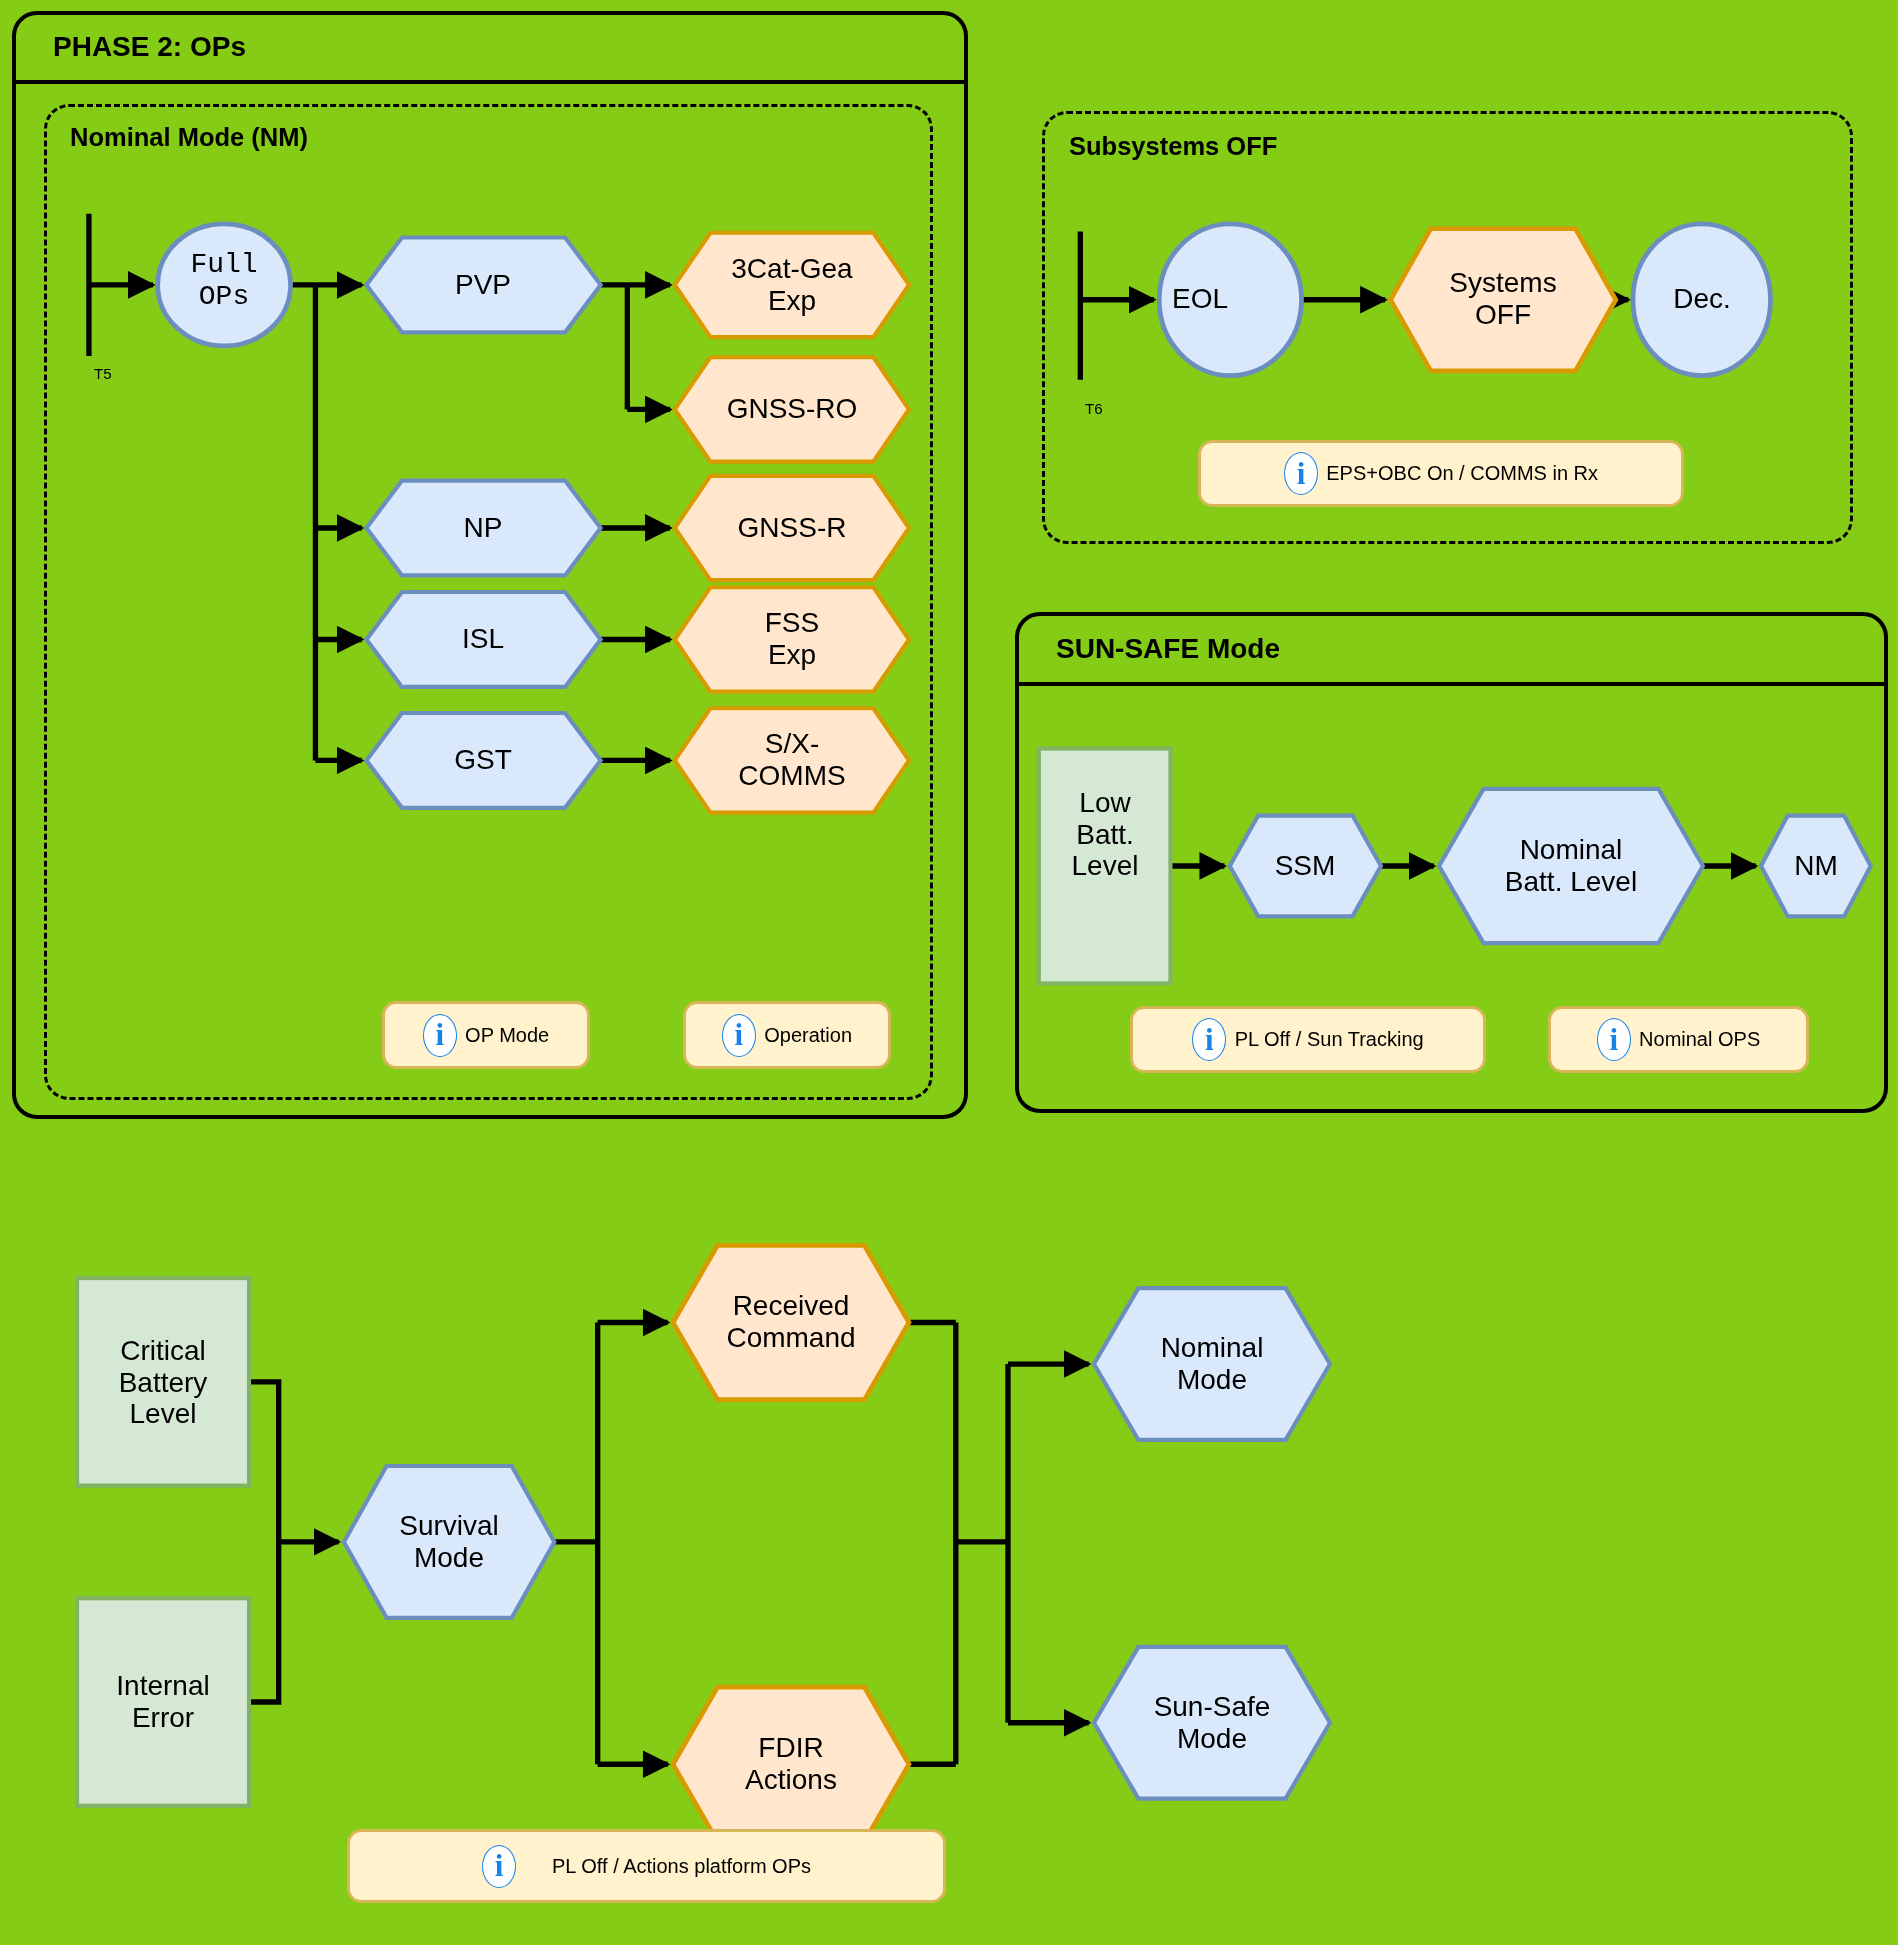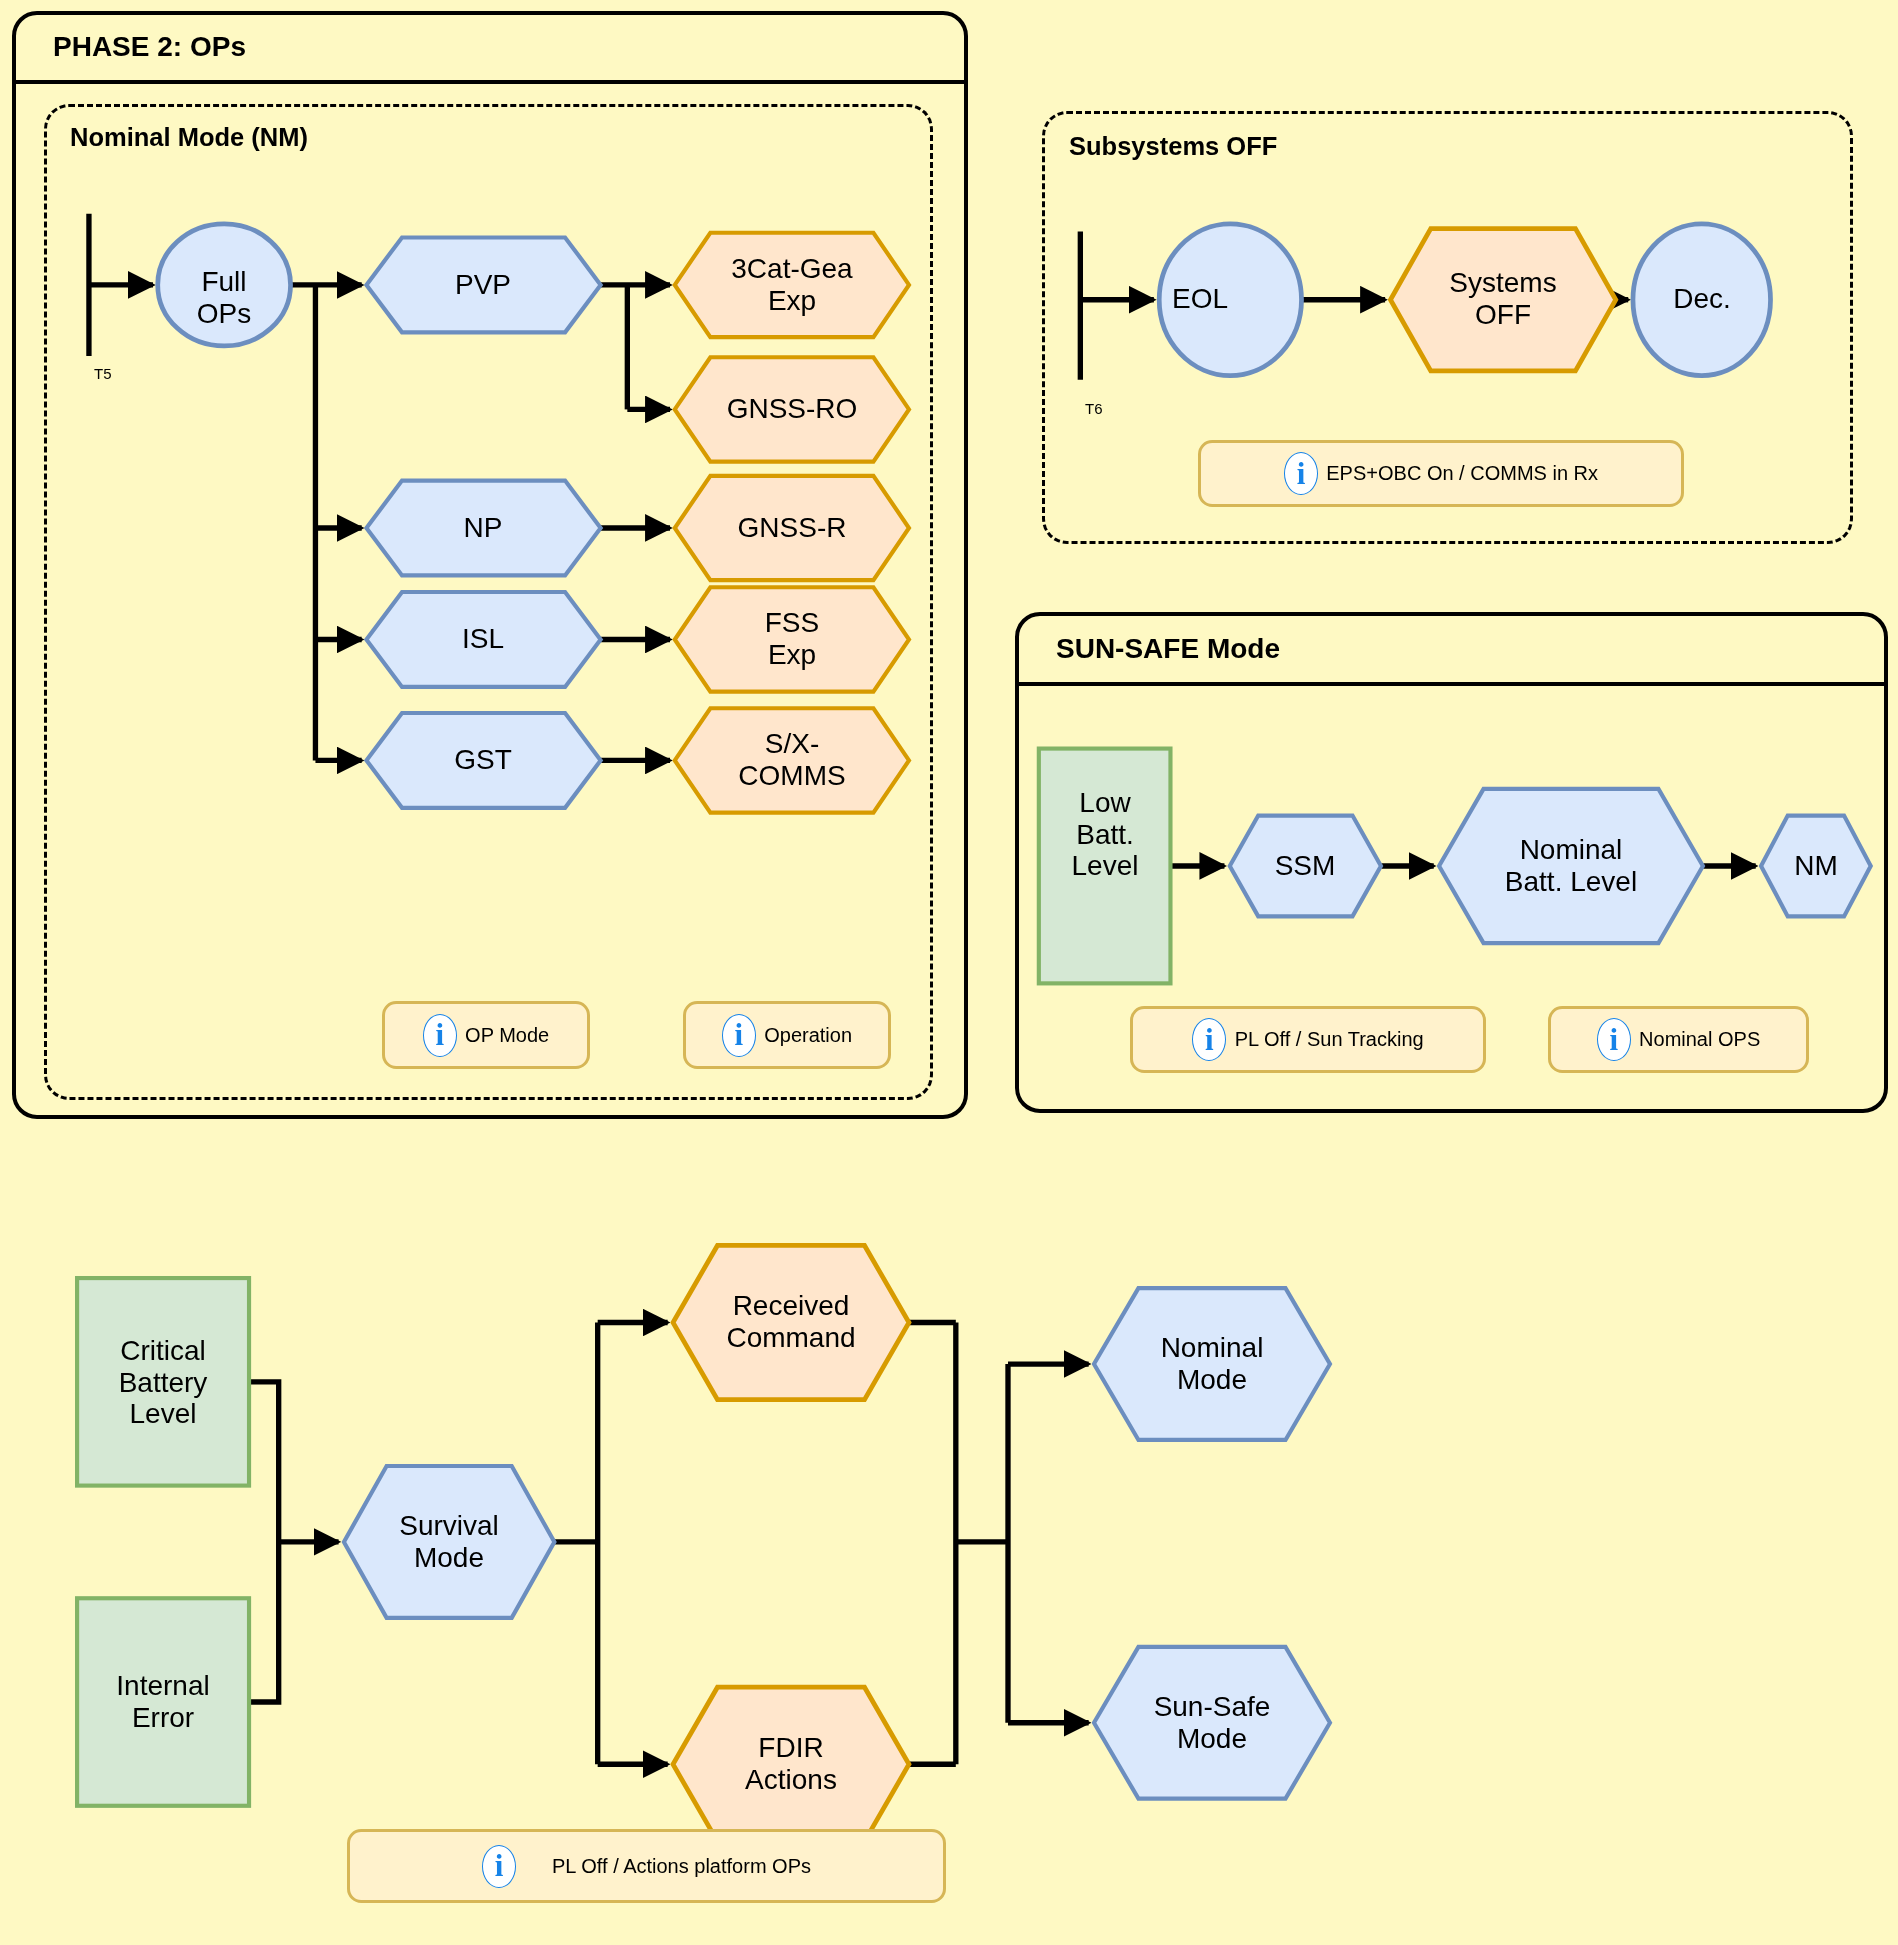--- a/index.html
+++ b/index.html
@@ -1,17 +1,17 @@
 <!DOCTYPE html>
 <html style="font-size:9.5px"><head>
 <meta charset="utf-8">
 <style>
   html,body{margin:0;padding:0;background:#ffffff;}
   body{font-family:"Liberation Sans",sans-serif;}
-  #canvas{position:relative;width:1898px;height:1946px;background:#fef9c3;overflow:hidden;}
+  #canvas{position:relative;width:1898px;height:1946px;background:#84cc16;overflow:hidden;}
   svg{position:absolute;left:0;top:0;}
 
   
   .panel{position:absolute;border:4.2px solid #000;border-radius:25px;background:transparent;box-sizing:border-box;}
   .panel-header{position:absolute;left:0;top:0;width:100%;border-bottom:4.2px solid #000;box-sizing:border-box;display:flex;align-items:center;}
   .panel-title{font-size:28px;font-weight:bold;color:#000;padding-left:37px;white-space:nowrap;}
 
   
   .group{position:absolute;border:3.6px dashed #000;border-radius:25px;box-sizing:border-box;}
   .group-label{position:absolute;font-size:25.5px;font-weight:bold;color:#000;white-space:nowrap;}
@@ -125,21 +125,21 @@
     <rect x="130" y="2155" width="290" height="350" fill="#d5e8d4" stroke="#82b366" stroke-width="7"></rect>
     <rect x="130" y="2695" width="290" height="350" fill="#d5e8d4" stroke="#82b366" stroke-width="7"></rect>
     <polygon points="652,2472 863,2472 935,2600 863,2728 652,2728 580,2600" fill="#dae8fc" stroke="#6c8ebf" stroke-width="7"></polygon>
     <polygon points="1210,2100 1458,2100 1533,2230 1458,2360 1210,2360 1135,2230" fill="#ffe6cc" stroke="#d79b00" stroke-width="8"></polygon>
     <polygon points="1210,2845 1458,2845 1533,2975 1458,3105 1210,3105 1135,2975" fill="#ffe6cc" stroke="#d79b00" stroke-width="8"></polygon>
     <polygon points="1920,2172 2168,2172 2243,2300 2168,2428 1920,2428 1845,2300" fill="#dae8fc" stroke="#6c8ebf" stroke-width="7"></polygon>
     <polygon points="1920,2777 2168,2777 2243,2905 2168,3033 1920,3033 1845,2905" fill="#dae8fc" stroke="#6c8ebf" stroke-width="7"></polygon>
   </svg>
 
   <div class="tick-label" style="left:94px;top:347px;">T5</div>
-  <div class="node-label" style="left:224px;top:298px;">Full
+  <div class="node-label" style="left:224px;top:281px;font-family:Liberation Mono, monospace;">Full
 OPs</div>
   <div class="node-label" style="left:483px;top:285px;">PVP</div>
   <div class="node-label" style="left:483px;top:528px;">NP</div>
   <div class="node-label" style="left:483px;top:639px;">ISL</div>
   <div class="node-label" style="left:483px;top:760px;">GST</div>
   <div class="node-label" style="left:792px;top:285px;">3Cat-Gea
 Exp</div>
   <div class="node-label" style="left:792px;top:409px;">GNSS-RO</div>
   <div class="node-label" style="left:792px;top:528px;">GNSS-R</div>
   <div class="node-label" style="left:792px;top:639px;">FSS

